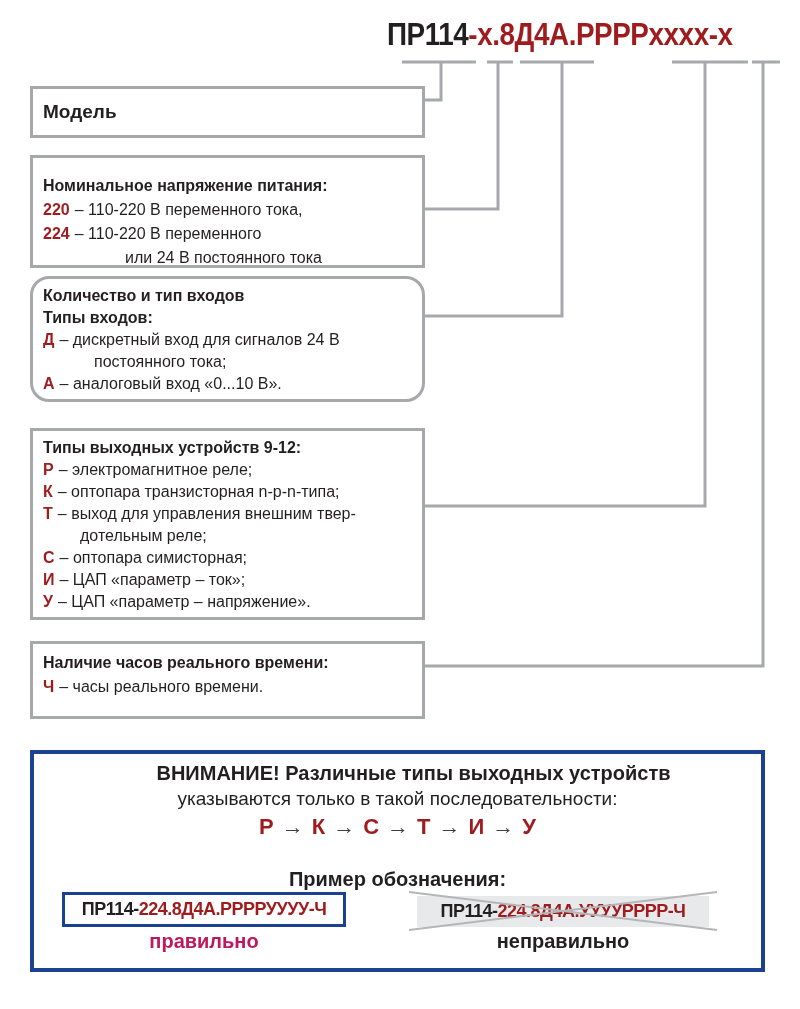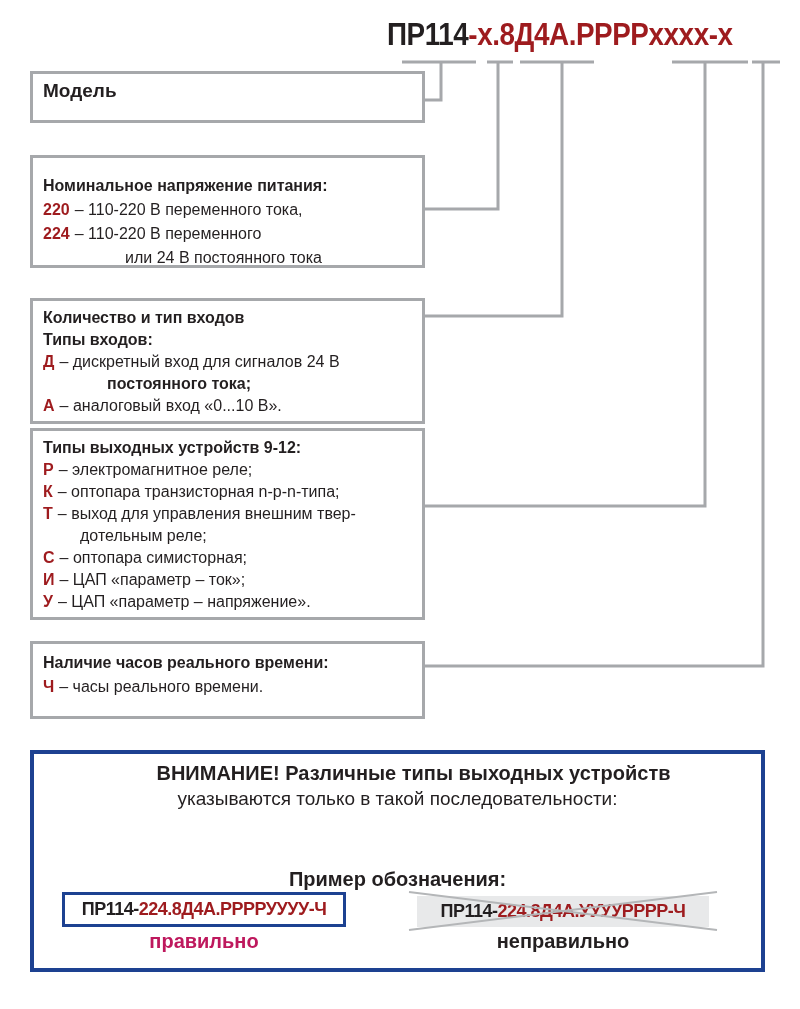--- a/index.html
+++ b/index.html
@@ -15,27 +15,27 @@
 
   
   .connectors{position:absolute;left:0;top:0;pointer-events:none;}
   .connectors path{stroke:#a6a8ab;stroke-width:3;fill:none;}
 
   
   .box{position:absolute;left:30px;width:395px;border:3px solid #a6a8ab;background:#fff;
        box-sizing:border-box;padding:6px 10px;font-size:16px;line-height:22px;}
   .box .h{font-weight:bold;}
   .key{color:#9e1b1e;font-weight:bold;margin-right:5px;margin-top:8px;}
-  .box1{top:71px;height:52px;display:flex;font-size:19px;font-weight:bold;}
+  .box1{top:86px;height:52px;display:flex;align-items:center;font-size:19px;font-weight:bold;}
   .box2{top:155px;height:113px;line-height:24px;padding-top:16px;}
-  .box3{top:298px;height:126px;}
+  .box3{top:276px;height:126px;border-radius:19px;}
   .box4{top:428px;height:192px;}
   .box5{top:641px;height:78px;line-height:24px;padding-top:7px;}
   .cont-57{margin-left:82px;}
-  .cont-50{margin-left:64px;font-weight:bold;}
+  .cont-50{margin-left:51px;}
   .cont-37{margin-left:37px;}
 
   
   .warn{position:absolute;left:30px;top:750px;width:735px;height:222px;
         border:4px solid #1d4191;box-sizing:border-box;background:#fff;}
   .warn > div{position:absolute;}
   .w1{left:16px;top:8px;width:727px;text-align:center;font-weight:bold;font-size:20px;}
   .w2{left:0;top:34px;width:727px;text-align:center;font-size:19px;}
   .seq{left:0;top:60px;width:727px;text-align:center;font-size:22px;font-weight:bold;}
   .seq .sl{color:#9e1b1e;margin:0 4px;}
@@ -98,20 +98,21 @@
   </div>
 
   <div class="box box5">
     <div class="h">Наличие часов реального времени:</div>
     <div><span class="key">Ч</span><span>– часы реального времени.</span></div>
   </div>
 
   <div class="warn">
     <div class="w1">ВНИМАНИЕ! Различные типы выходных устройств</div>
     <div class="w2">указываются только в такой последовательности:</div>
+    <div class="seq"><span class="sl">Р</span><span class="sa">→</span><span class="sl">К</span><span class="sa">→</span><span class="sl">С</span><span class="sa">→</span><span class="sl">Т</span><span class="sa">→</span><span class="sl">И</span><span class="sa">→</span><span class="sl">У</span></div>
     <div class="exh">Пример обозначения:</div>
 
     <div class="exc-box">
         <span class="ex-code"><span class="black">ПР114-</span><span class="red">224.8Д4А.РРРРУУУУ-Ч</span></span>
       </div>
     <div class="exc-label">правильно</div>
 
     <div class="exw-bg">
         <span class="ex-code"><span class="black">ПР114-</span><span class="red">224.8Д4А.УУУУРРРР-Ч</span></span>
       </div>

